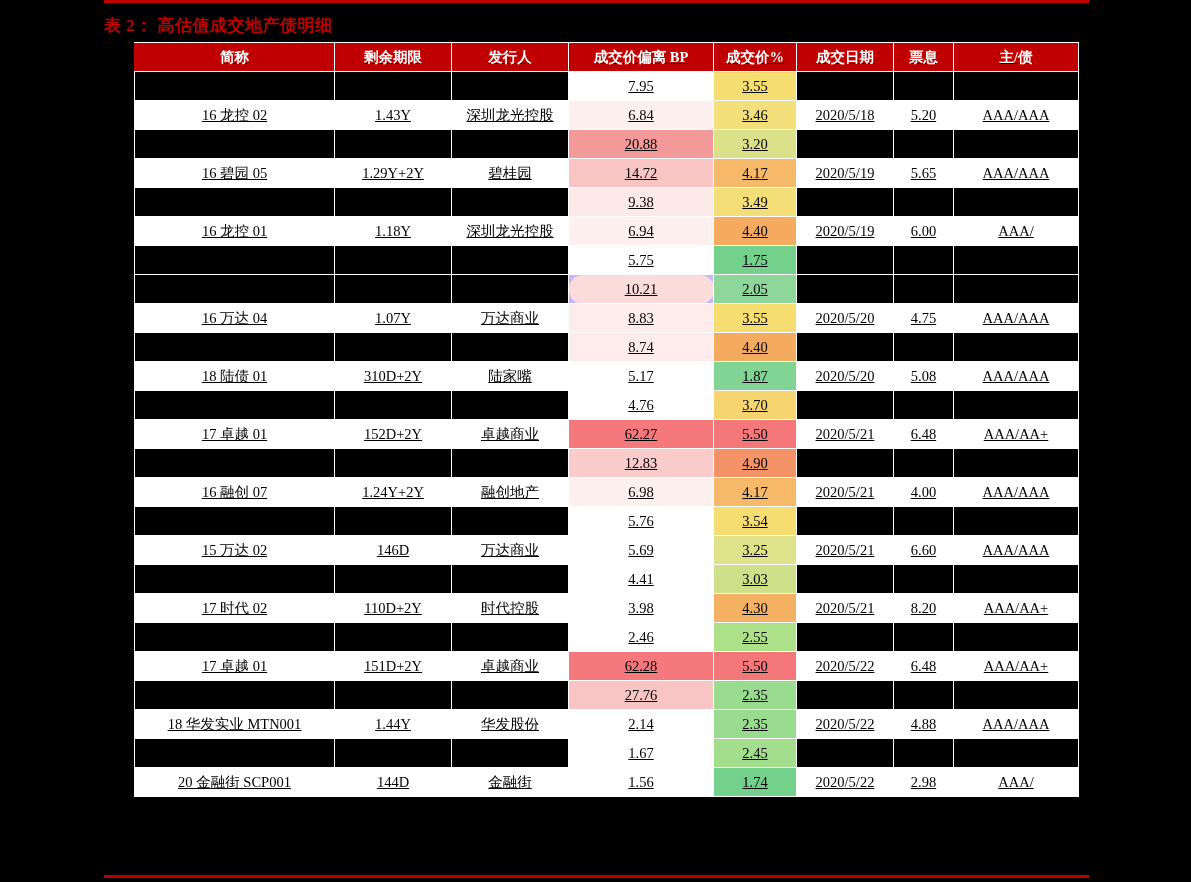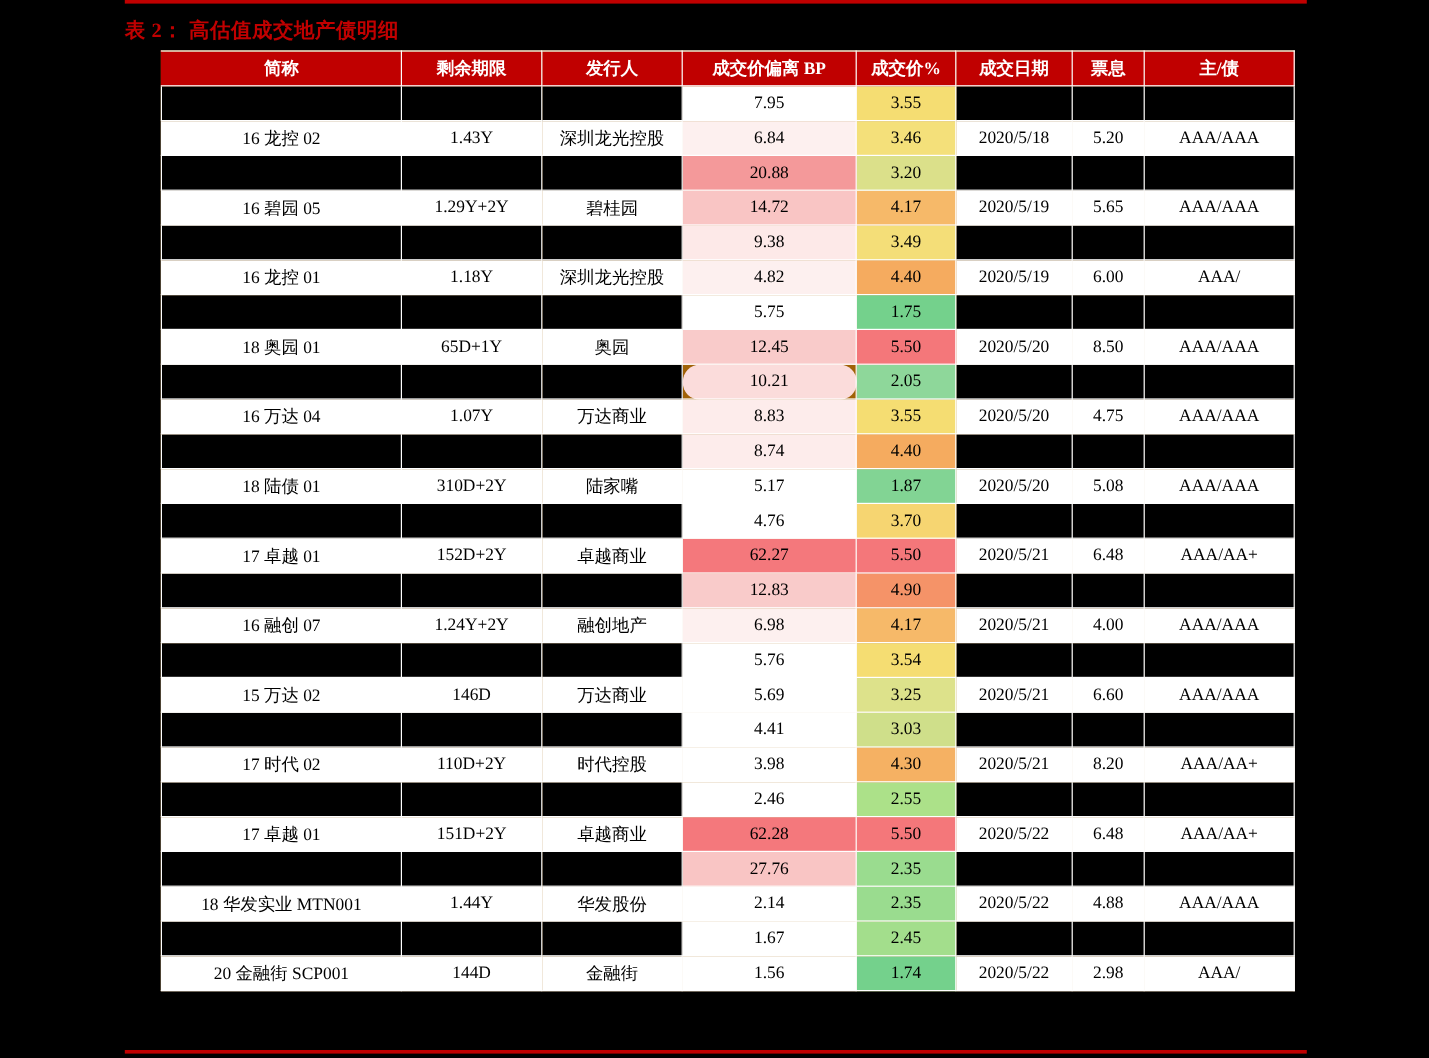--- a/index.html
+++ b/index.html
@@ -42,21 +42,22 @@
   .table-wrap {
     position: absolute;
     left: 134px;
     top: 42px;
     width: 944px;
   }
   table.bond {
     border-collapse: collapse;
     width: 944px;
     table-layout: fixed;
-    background: #a16207;
+    background: #c4b5fd;
+    text-decoration: underline;
   }
   table.bond th {
     background: #c00000;
     color: #ffffff;
     font-weight: bold;
     font-size: 14.5px;
     height: 28px;
     text-align: center;
     border: 1px solid #ffffff;
     padding: 0 2px;
@@ -173,45 +174,35 @@
             <td class="plain" style="background: rgb(253, 233, 232);">9.38</td>
             <td class="plain" style="background: rgb(244, 222, 120);">3.49</td>
             <td class="dark"></td>
             <td class="dark"></td>
             <td class="dark"></td>
           </tr>
           <tr>
             <td class="plain">16 龙控 01</td>
             <td class="plain">1.18Y</td>
             <td class="plain">深圳龙光控股</td>
-            <td class="plain" style="background: rgb(253, 240, 239);">4.82</td>
+            <td class="plain" style="background: rgb(253, 240, 239);">6.94</td>
             <td class="plain" style="background: rgb(245, 171, 95);">4.40</td>
             <td class="plain">2020/5/19</td>
             <td class="plain">6.00</td>
             <td class="plain">AAA/</td>
           </tr>
           <tr>
             <td class="dark"></td>
             <td class="dark"></td>
             <td class="dark"></td>
             <td class="plain" style="background: rgb(255, 255, 255);">5.75</td>
             <td class="plain" style="background: rgb(116, 209, 140);">1.75</td>
             <td class="dark"></td>
             <td class="dark"></td>
             <td class="dark"></td>
-          </tr>
-          <tr>
-            <td class="plain">18 奥园 01</td>
-            <td class="plain">65D+1Y</td>
-            <td class="plain">奥园</td>
-            <td class="plain" style="background: rgb(249, 203, 202);">12.45</td>
-            <td class="plain" style="background: rgb(244, 119, 122);">5.50</td>
-            <td class="plain">2020/5/20</td>
-            <td class="plain">8.50</td>
-            <td class="plain">AAA/AAA</td>
           </tr>
           <tr>
             <td class="dark"></td>
             <td class="dark"></td>
             <td class="dark"></td>
             <td class="plain" style="background: rgb(251, 220, 219); border-radius: 14px;">10.21</td>
             <td class="plain" style="background: rgb(142, 215, 154);">2.05</td>
             <td class="dark"></td>
             <td class="dark"></td>
             <td class="dark"></td>

